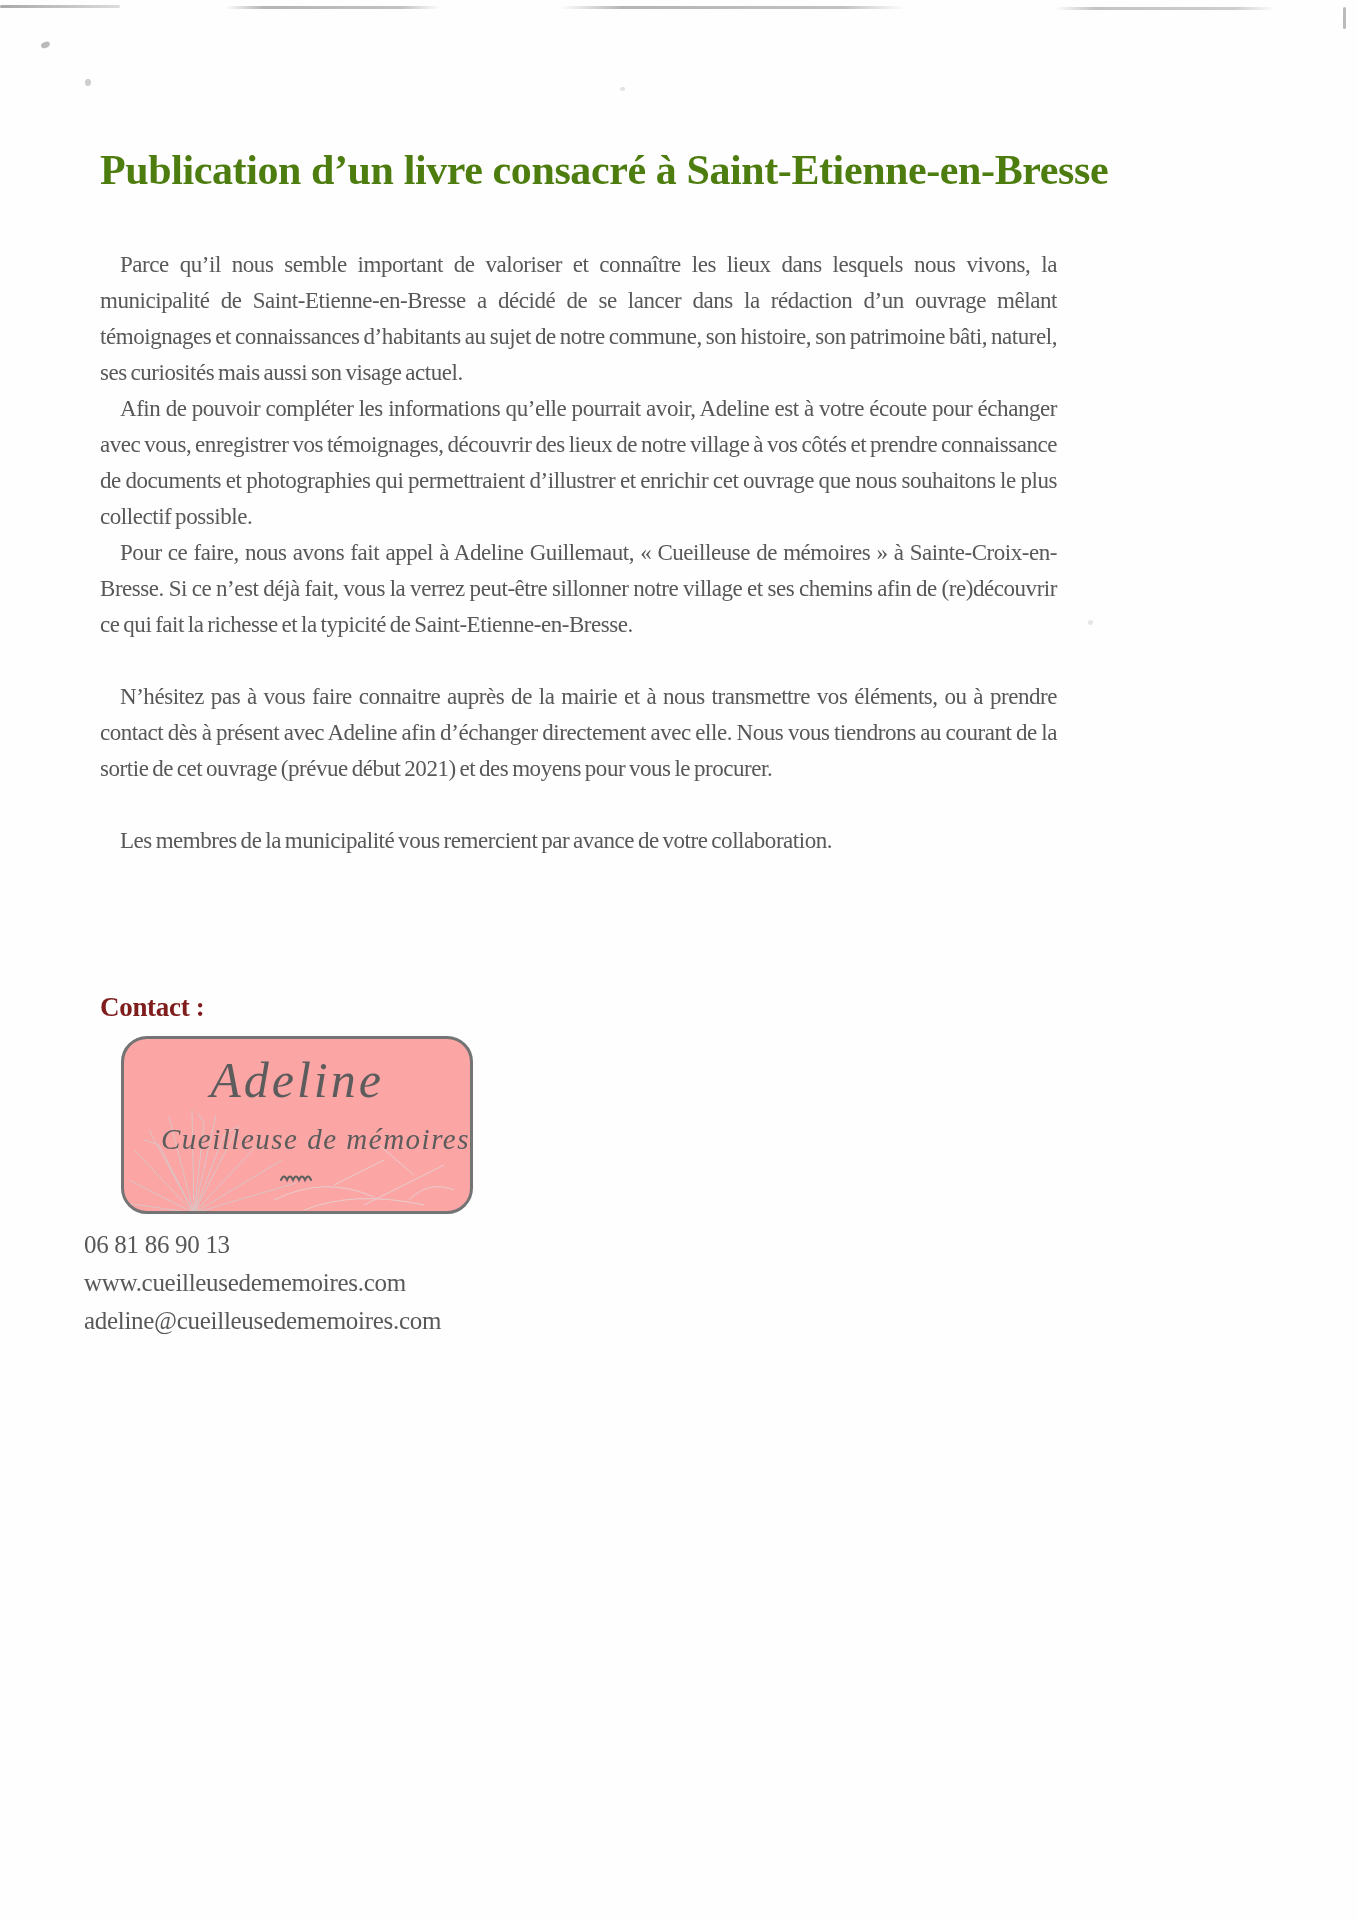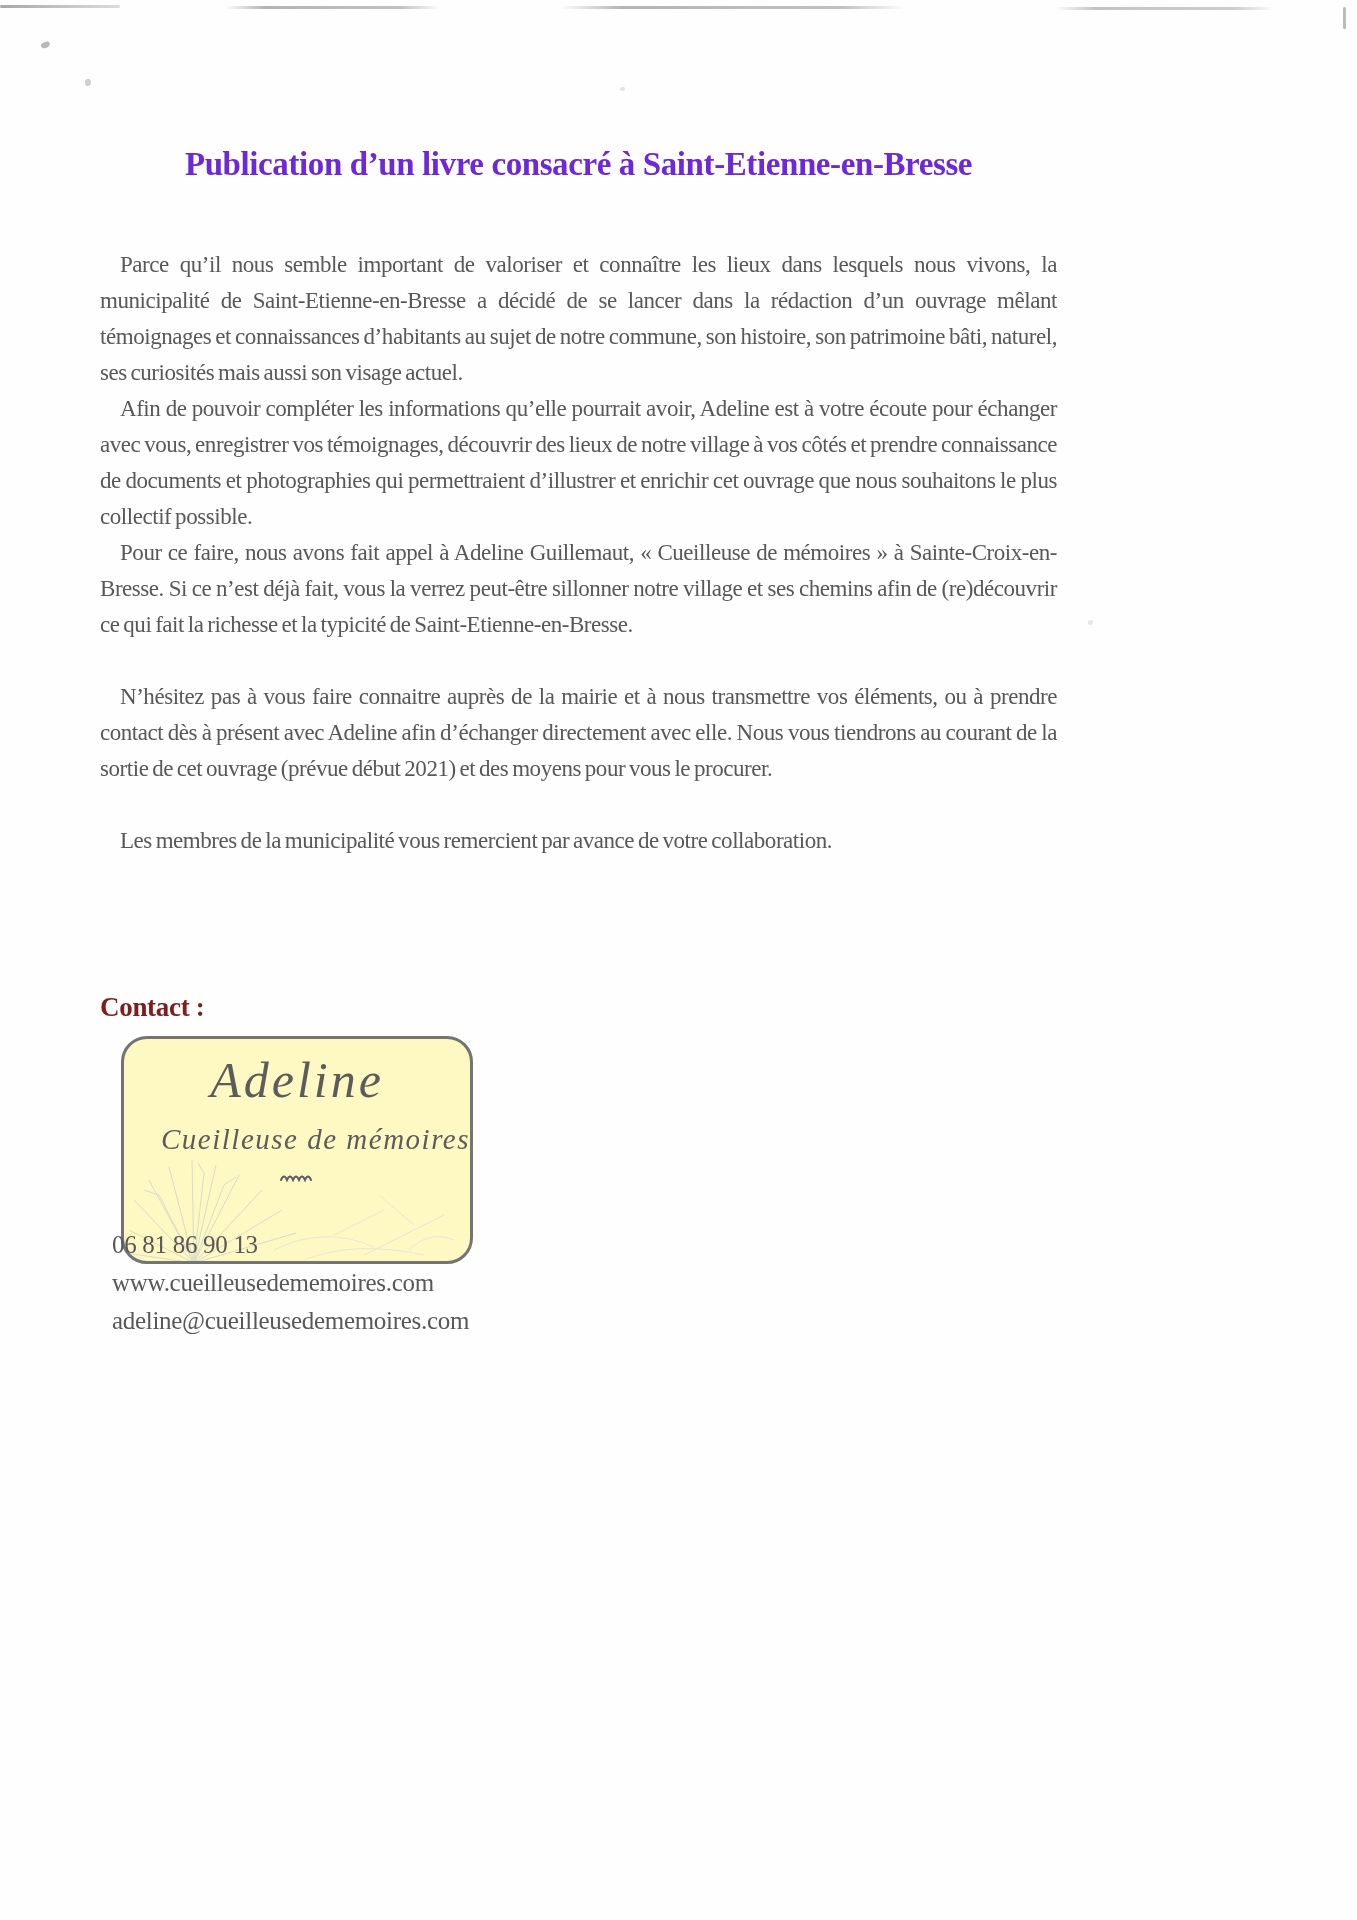--- a/index.html
+++ b/index.html
@@ -47,24 +47,24 @@
   .speck.p4 { left: 1088px;top: 620px; width: 5px; height: 5px; opacity: .35; }
 
   
   .doc-title {
     position: absolute;
     left: 100px; top: 146px;
     width: 957px;
     margin: 0;
     text-align: center;
     white-space: nowrap;
-    font-size: 33px;
+    font-size: 42px;
     font-weight: 700;
     letter-spacing: -0.4px;
-    color: #6d28d9;
+    color: #4d7c0f;
   }
 
   
   .body-text {
     position: absolute;
     left: 100px; top: 247px;
     width: 957px;
     font-size: 23px;
     line-height: 36px;
     letter-spacing: -0.45px;
@@ -84,25 +84,25 @@
     left: 100px; top: 992px;
     margin: 0;
     font-size: 27px;
     font-weight: 700;
     letter-spacing: -0.3px;
     color: #7f1d1d;
   }
   .logo-card {
     position: absolute;
     left: 121px; top: 1036px;
-    width: 352px; height: 228px;
+    width: 352px; height: 178px;
     border: 3px solid #747474;
     border-radius: 26px;
     box-sizing: border-box;
-    background: #fef9c3;
+    background: #fca5a5;
     overflow: hidden;
   }
   .logo-sketch {
     position: absolute;
     left: 0; bottom: -4px;
     pointer-events: none;
   }
   .logo-name {
     position: absolute;
     left: 0; top: 12px;
@@ -123,21 +123,21 @@
     letter-spacing: 1.5px;
     color: #5c5c5c;
   }
   .logo-squiggle {
     position: absolute;
     left: 50%; top: 132px;
     transform: translateX(-50%);
   }
   .contact-lines {
     position: absolute;
-    left: 112px; top: 1226px;
+    left: 84px; top: 1226px;
     font-size: 25px;
     line-height: 38px;
     letter-spacing: -0.3px;
     color: #585858;
   }
 </style>
 </head>
 <body>
 
 <div class="page">

